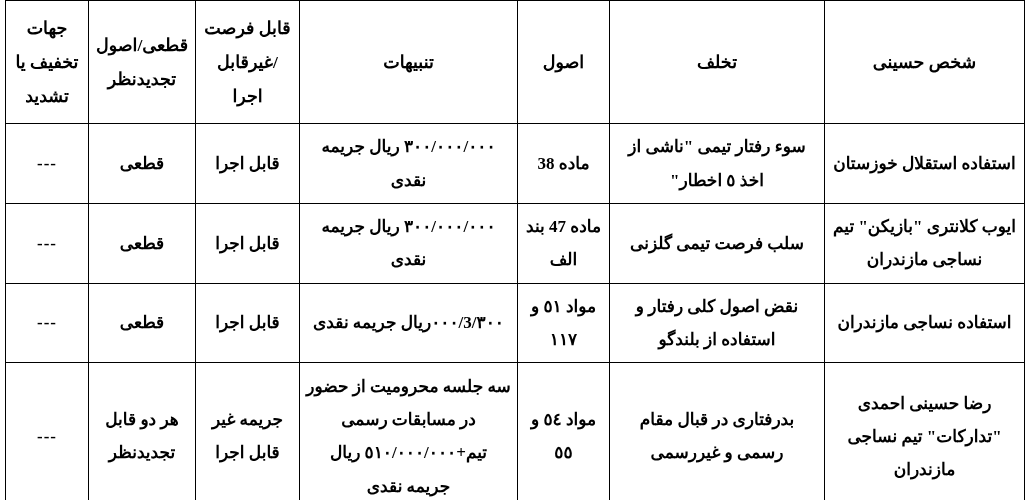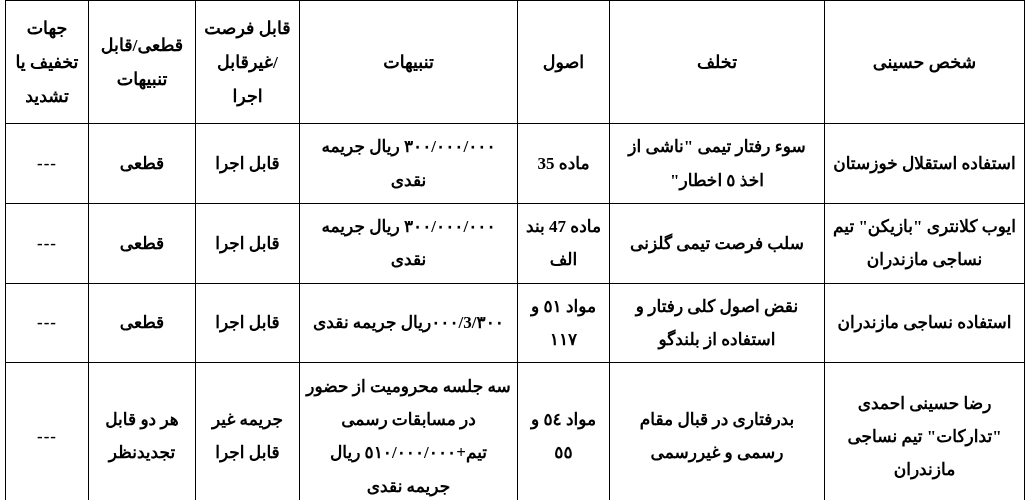--- a/index.html
+++ b/index.html
@@ -74,29 +74,29 @@
       <col class="c-final">
       <col class="c-mitig">
     </colgroup>
     <thead>
       <tr>
         <th>شخص حسینی</th>
         <th>تخلف</th>
         <th>اصول</th>
         <th>تنبیهات</th>
         <th>قابل فرصت /غیرقابل اجرا</th>
-        <th>قطعی/قابل تنبیهات</th>
+        <th>قطعی/اصول تجدیدنظر</th>
         <th>جهات تخفیف یا تشدید</th>
       </tr>
     </thead>
     <tbody>
       <tr class="r1">
         <td>استفاده استقلال خوزستان</td>
         <td>سوء رفتار تیمی "ناشی از اخذ ٥ اخطار"</td>
-        <td>ماده 35</td>
+        <td>ماده 38</td>
         <td>٣٠٠/٠٠٠/٠٠٠ ریال جریمه نقدی</td>
         <td>قابل اجرا</td>
         <td>قطعی</td>
         <td class="dashes">---</td>
       </tr>
       <tr class="r2">
         <td>ایوب کلانتری "بازیکن" تیم نساجی مازندران</td>
         <td>سلب فرصت تیمی گلزنی</td>
         <td>ماده 47 بند الف</td>
         <td>٣٠٠/٠٠٠/٠٠٠ ریال جریمه نقدی</td>

